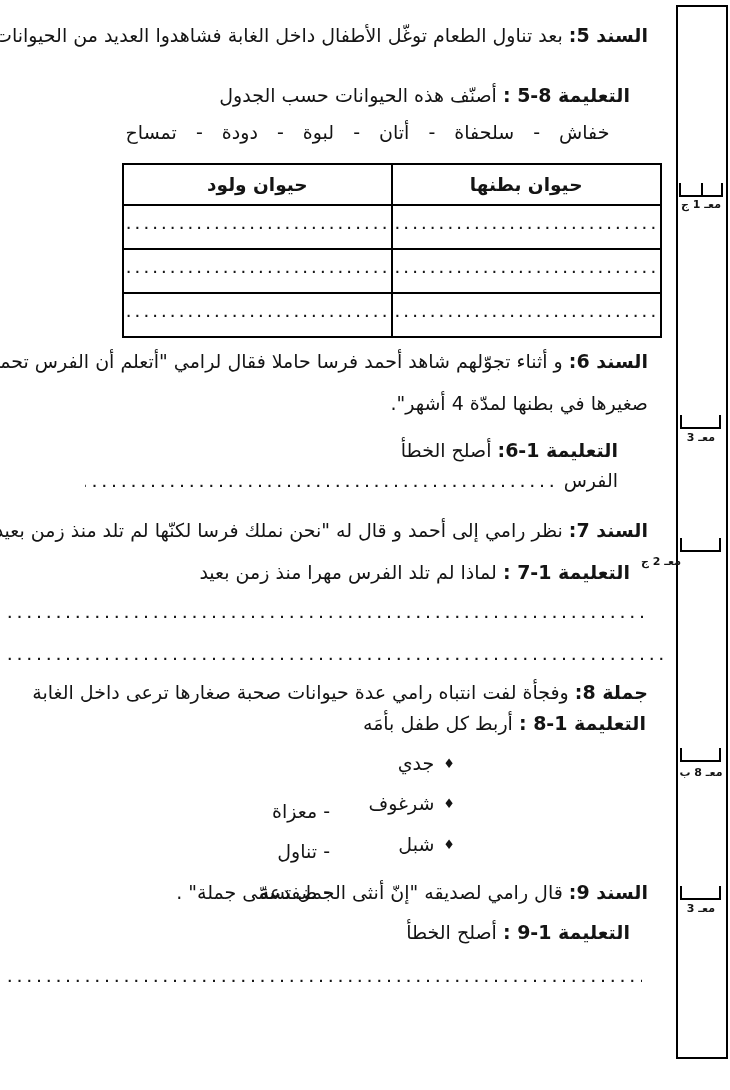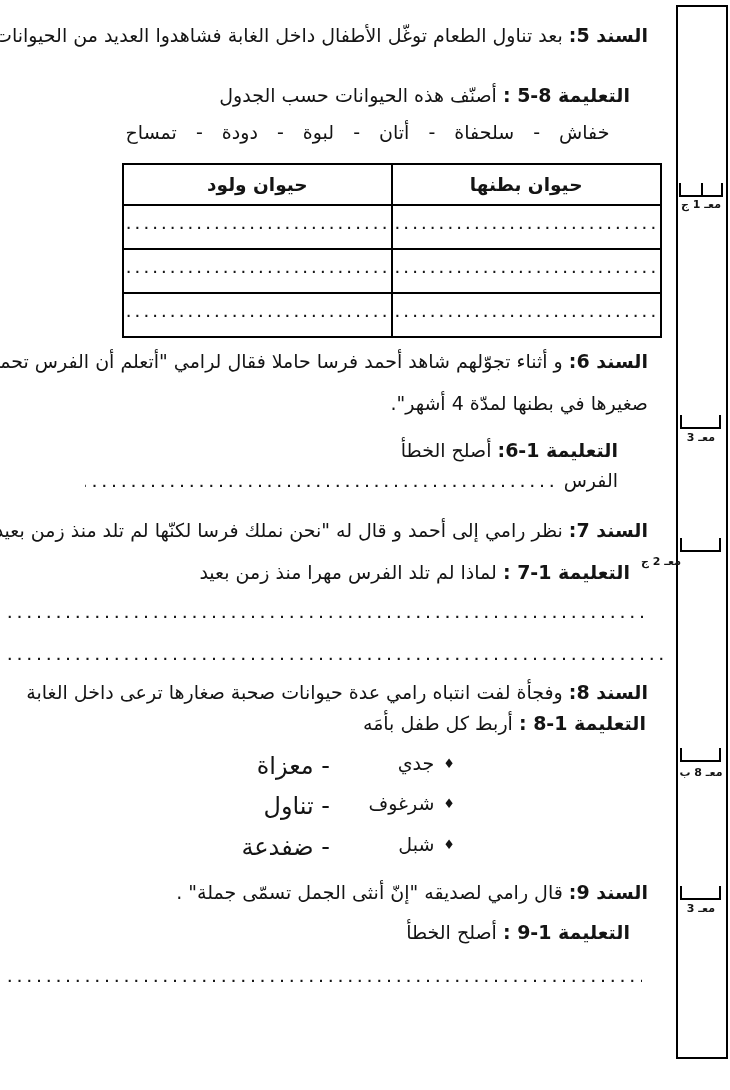--- a/index.html
+++ b/index.html
@@ -20,21 +20,21 @@
   .answer-row .dotline{flex:1;}
   
   table.cls{border-collapse:collapse;direction:rtl;width:432px;}
   table.cls th,table.cls td{border:2px solid #000;}
   table.cls th{height:37px;font-size:18.5px;font-weight:bold;text-align:center;margin-left:21px;}
   table.cls td{height:40px;vertical-align:middle;}
   table.cls td .dotline{width:100%;text-align:center;font-size:12px;letter-spacing:1.6px;}
   
   .pair-child{display:inline-flex;direction:rtl;gap:9px;align-items:center;font-size:19px;}
   .bullet{font-size:13px;line-height:1;}
-  .pair-mother{font-size:24px;}
+  .pair-mother{font-size:19px;margin-top:48px;}
   
   .score-col{left:676px;top:5px;width:48px;height:1050px;border:2px solid #000;background:#fff;}
   .bracket{height:12px;border-left:2px solid #000;border-right:2px solid #000;border-bottom:2px solid #000;}
   .bracket .mid{display:block;width:50%;height:100%;border-left:0;border-right:2px solid #000;}
   .mark-label{font-size:11px;font-weight:bold;text-align:center;direction:rtl;white-space:nowrap;}
   .center{text-align:center;}
 </style>
 </head>
 <body>
 
@@ -108,21 +108,21 @@
 
 <div class="abs rtl sent" style="top:561px;right:100px;">
   <span class="lbl">التعليمة 1-7 :</span>
   <span>لماذا لم تلد الفرس مهرا منذ زمن بعيد</span>
 </div>
 
 <div class="abs dotline" style="top:606px;left:6px;width:642px;">...............................................................................................</div>
 <div class="abs dotline" style="top:648px;left:6px;width:662px;">...............................................................................................</div>
 
 <div class="abs rtl sent" style="top:681px;right:82px;">
-  <span class="lbl">السند 8:</span>
+  <span class="lbl">جملة 8:</span>
   <span>وفجأة لفت انتباه رامي عدة حيوانات صحبة صغارها ترعى داخل الغابة</span>
 </div>
 
 <div class="abs rtl sent" style="top:712px;right:84px;">
   <span class="lbl">التعليمة 1-8 :</span>
   <span>أربط كل طفل بأمَه</span>
 </div>
 
 <div class="abs pair-child" style="top:752px;right:275px;">
   <span class="bullet">♦</span>

